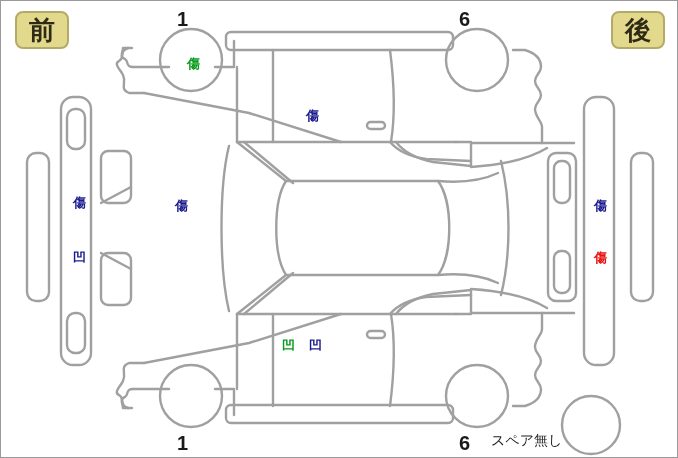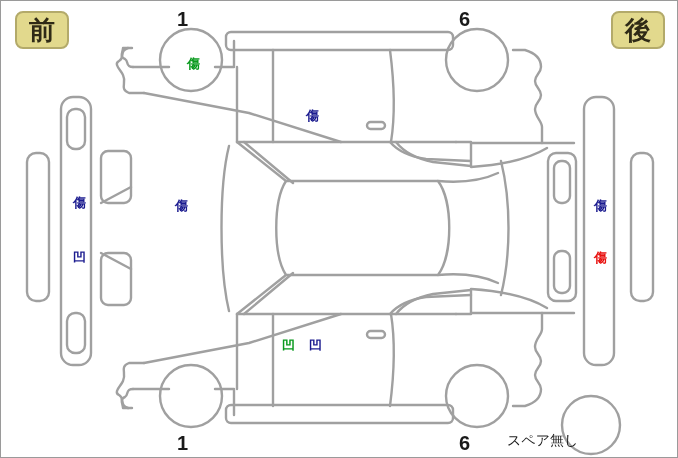--- a/index.html
+++ b/index.html
@@ -66,21 +66,21 @@
     font-weight: bold;
     line-height: 1;
     white-space: nowrap;
   }
   .mark-blue  { color: #1b1b8f; }
   .mark-green { color: #0a9a1e; }
   .mark-red   { color: #e8110f; }
 
   #spare-label {
     position: absolute;
-    left: 506px;
+    left: 490px;
     top: 432px;
     font-family: "DejaVu Sans", "Liberation Sans", sans-serif;
     font-size: 14px;
     color: #1a1a1a;
     line-height: 1;
     white-space: nowrap;
   }
 </style>
 </head>
 <body>

